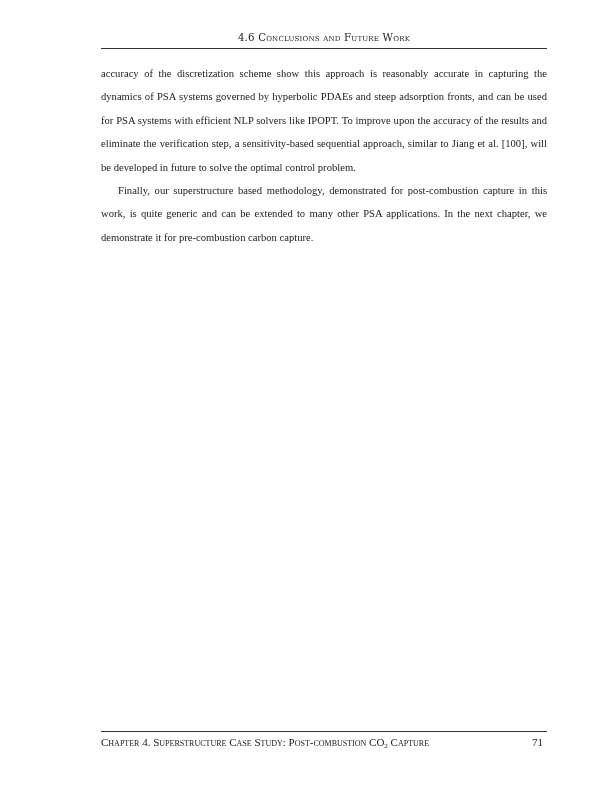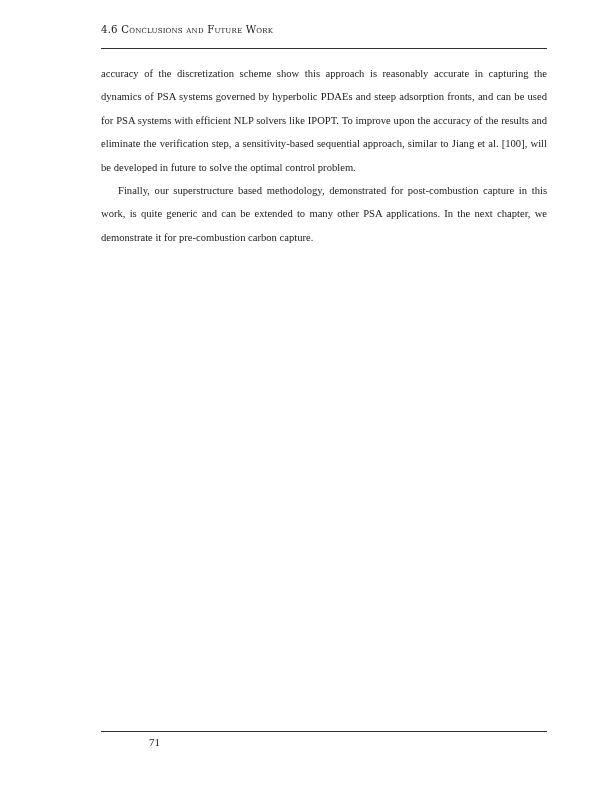--- a/index.html
+++ b/index.html
@@ -1,19 +1,19 @@
 <!DOCTYPE html>
 <html><head>
   <meta charset="utf-8">
   <style>
     html, body { margin: 0; padding: 0; background: #ffffff; }
     body { width: 612px; height: 792px; position: relative; overflow: hidden;
            font-family: "DejaVu Serif", "Liberation Serif", serif; color: #1a1a1a; }
-    .running-head { position: absolute; left: 101px; width: 446px; top: 24px;
-                    text-align: left; font-size: 10.2px; letter-spacing: 0.2px; }
+    .running-head { position: absolute; left: 101px; width: 446px; top: 32px;
+                    text-align: center; font-size: 10.2px; letter-spacing: 0.2px; }
     .sc { font-variant: small-caps; }
     .rule { position: absolute; left: 101px; width: 446px; height: 0;
             border-top: 0.8px solid #333; }
     .rule.top { top: 48px; }
     .rule.bottom { top: 731px; }
     .body-text { position: absolute; left: 101px; width: 446px; top: 62px;
                  font-size: 9.6px; line-height: 23.4px; text-align: justify;
                  font-family: "Liberation Serif", "DejaVu Serif", serif; font-size: 10.6px; }
     .body-text p { margin: 0; }
     .body-text p.indent { text-indent: 17px; }
@@ -32,14 +32,15 @@
 </div>
 <div class="rule top"></div>
 
 <div class="body-text">
   <p>accuracy of the discretization scheme show this approach is reasonably accurate in capturing the dynamics of PSA systems governed by hyperbolic PDAEs and steep adsorption fronts, and can be used for PSA systems with efficient NLP solvers like IPOPT. To improve upon the accuracy of the results and eliminate the verification step, a sensitivity-based sequential approach, similar to Jiang et al. [100], will be developed in future to solve the optimal control problem.</p>
   <p class="indent">Finally, our superstructure based methodology, demonstrated for post-combustion capture in this work, is quite generic and can be extended to many other PSA applications.  In the next chapter, we demonstrate it for pre-combustion carbon capture.</p>
 </div>
 
 <div class="rule bottom"></div>
 <div class="foot">
+  <span class="sc"><span>Chapter 4. Superstructure Case Study: Post-combustion CO</span><sub>2</sub><span> Capture</span></span>
   <span class="pg">71</span>
 </div>
 
 </body></html>

